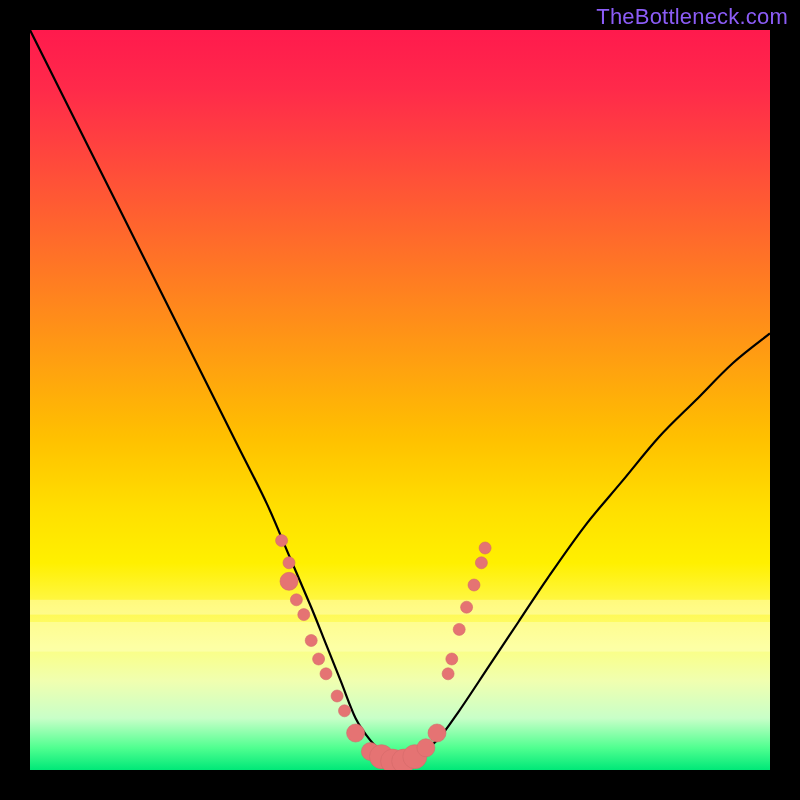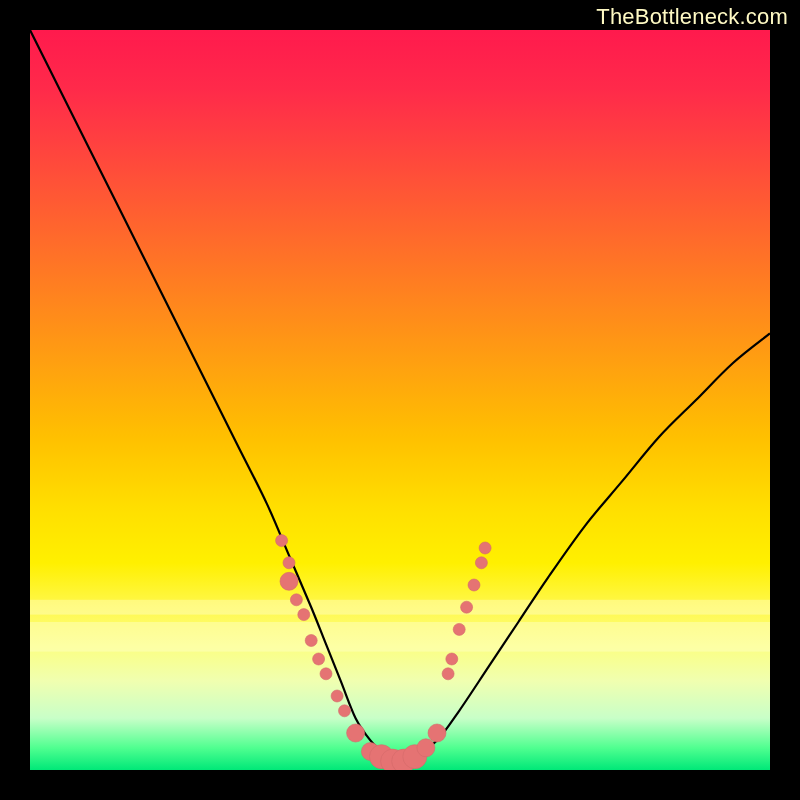--- a/index.html
+++ b/index.html
@@ -47,21 +47,21 @@
     position: absolute;
     left: 0;
     top: 0;
     width: 740px;
     height: 740px;
   }
   .watermark {
     position: absolute;
     right: 12px;
     top: 4px;
-    color: #fef9c3;
+    color: #8b5cf6;
     font-size: 22px;
     font-weight: 400;
     letter-spacing: 0.2px;
   }
   .dot {
     fill: #e57373;
     stroke: #d46a6a;
     stroke-width: 0.6;
   }
   .big-dot {

